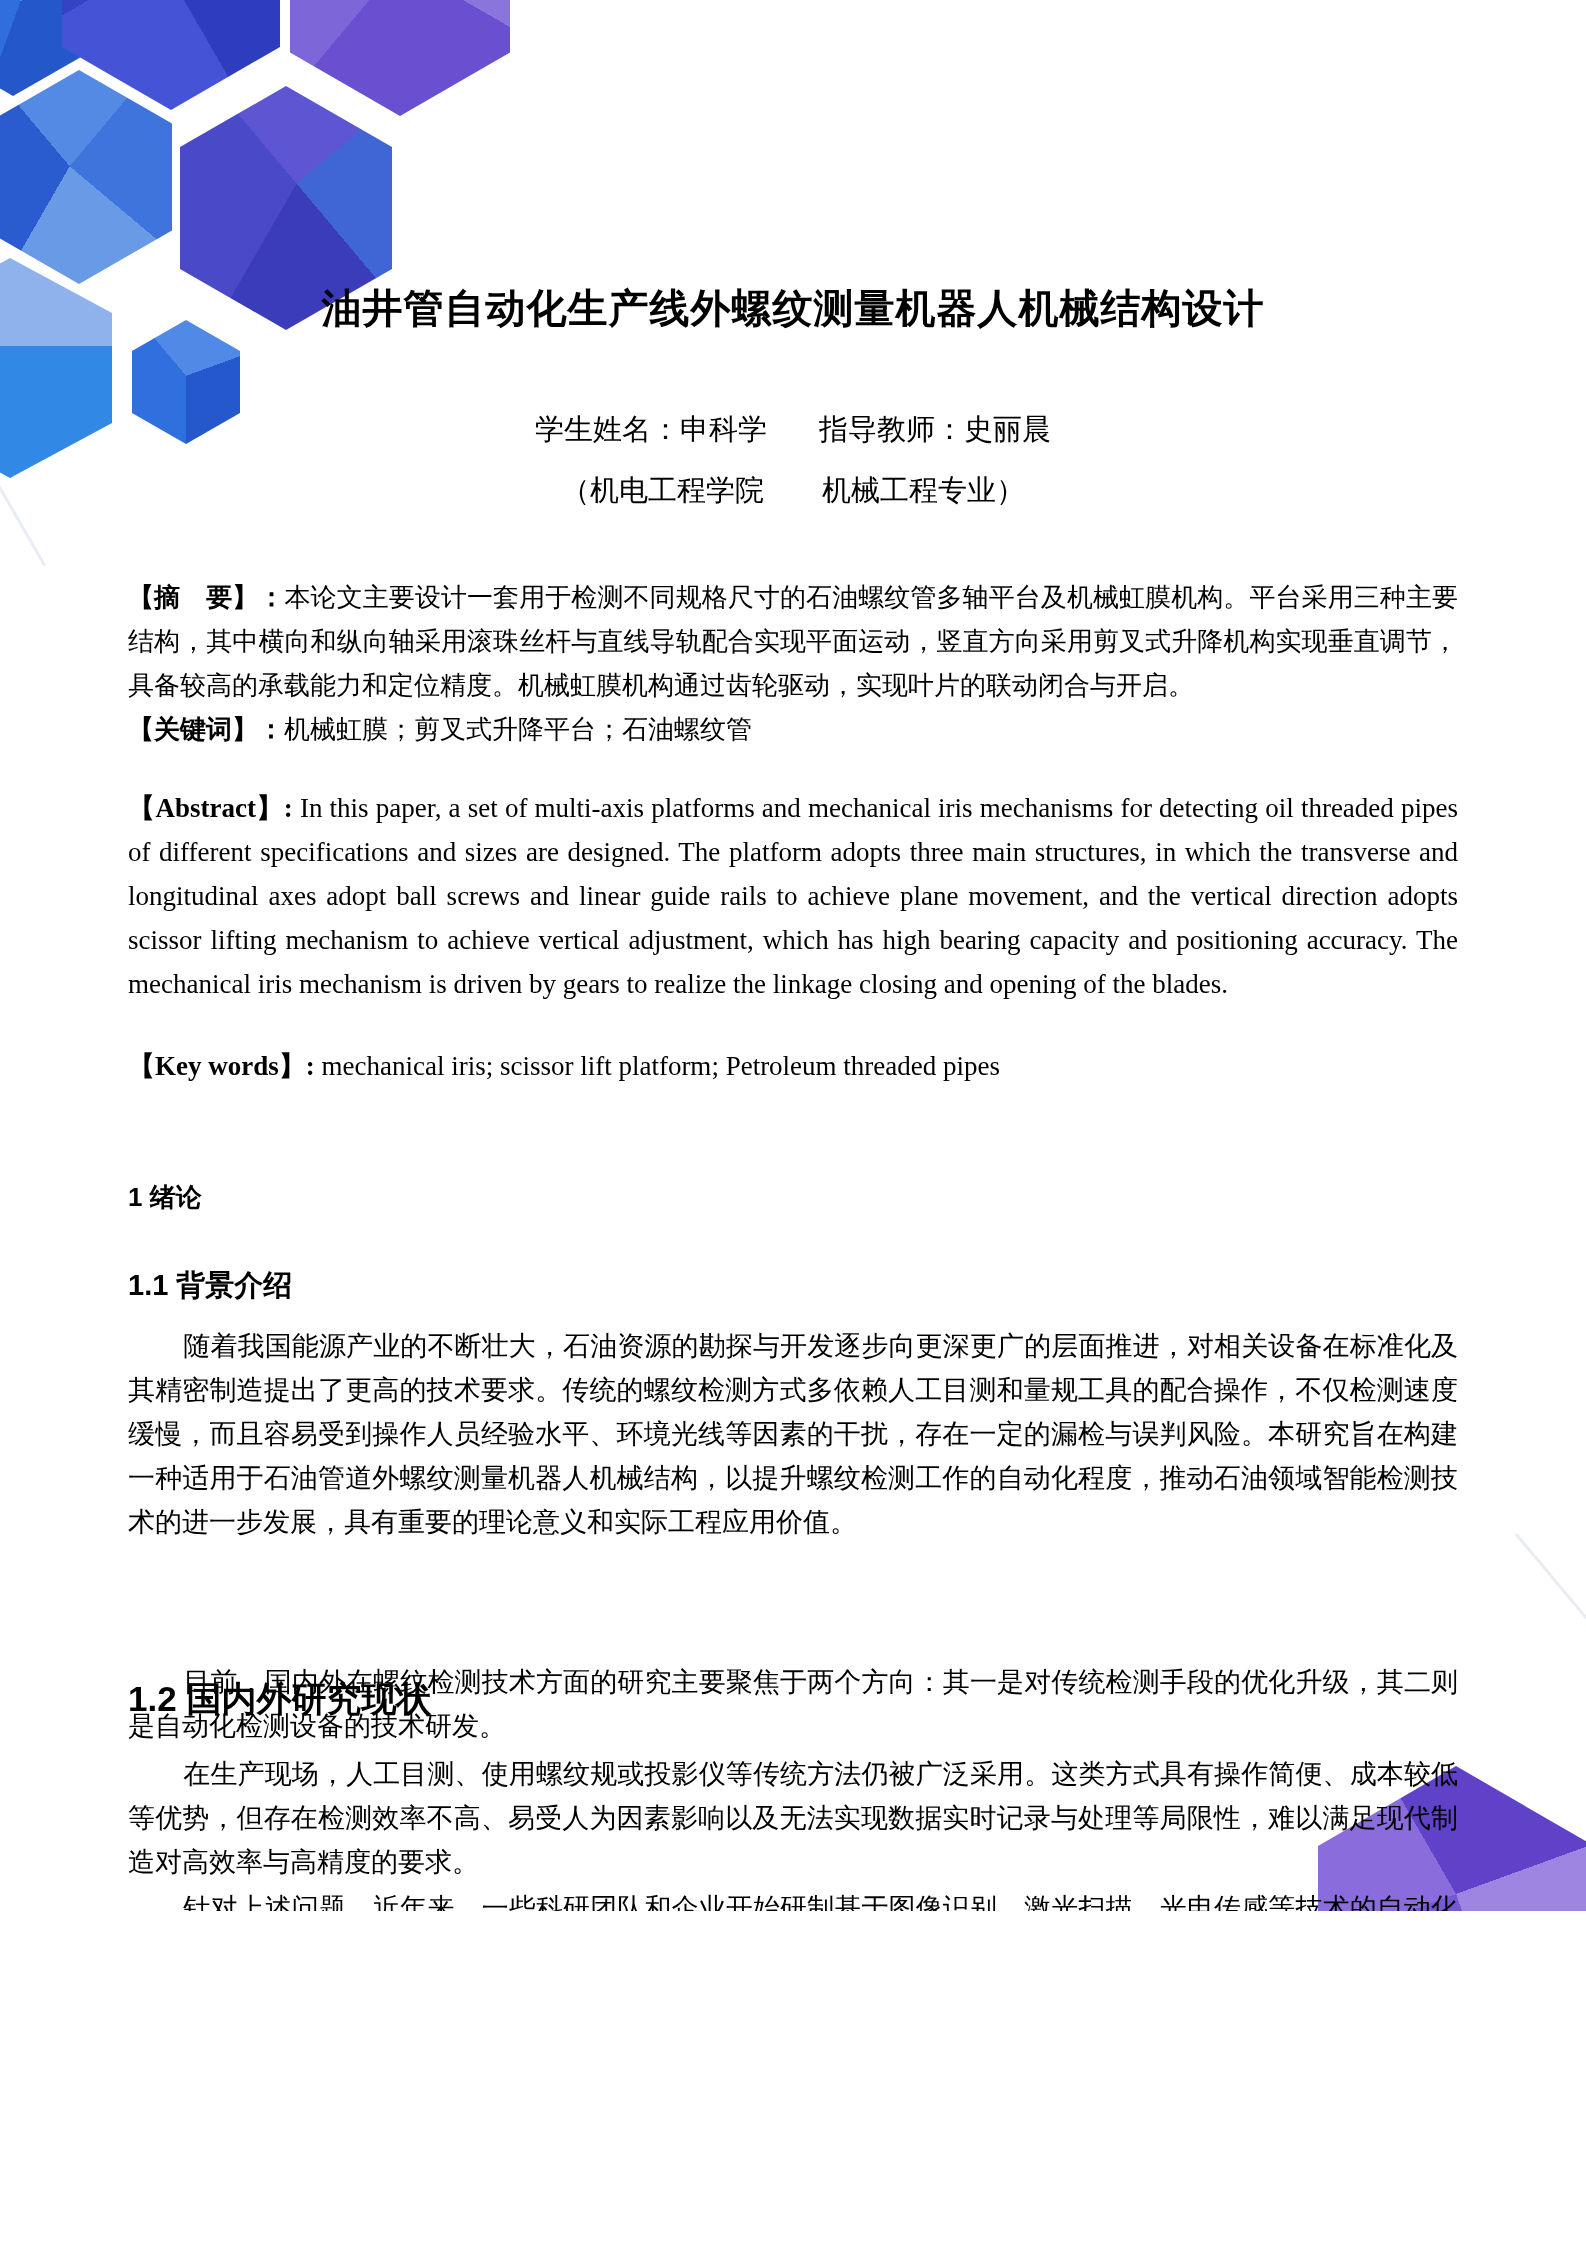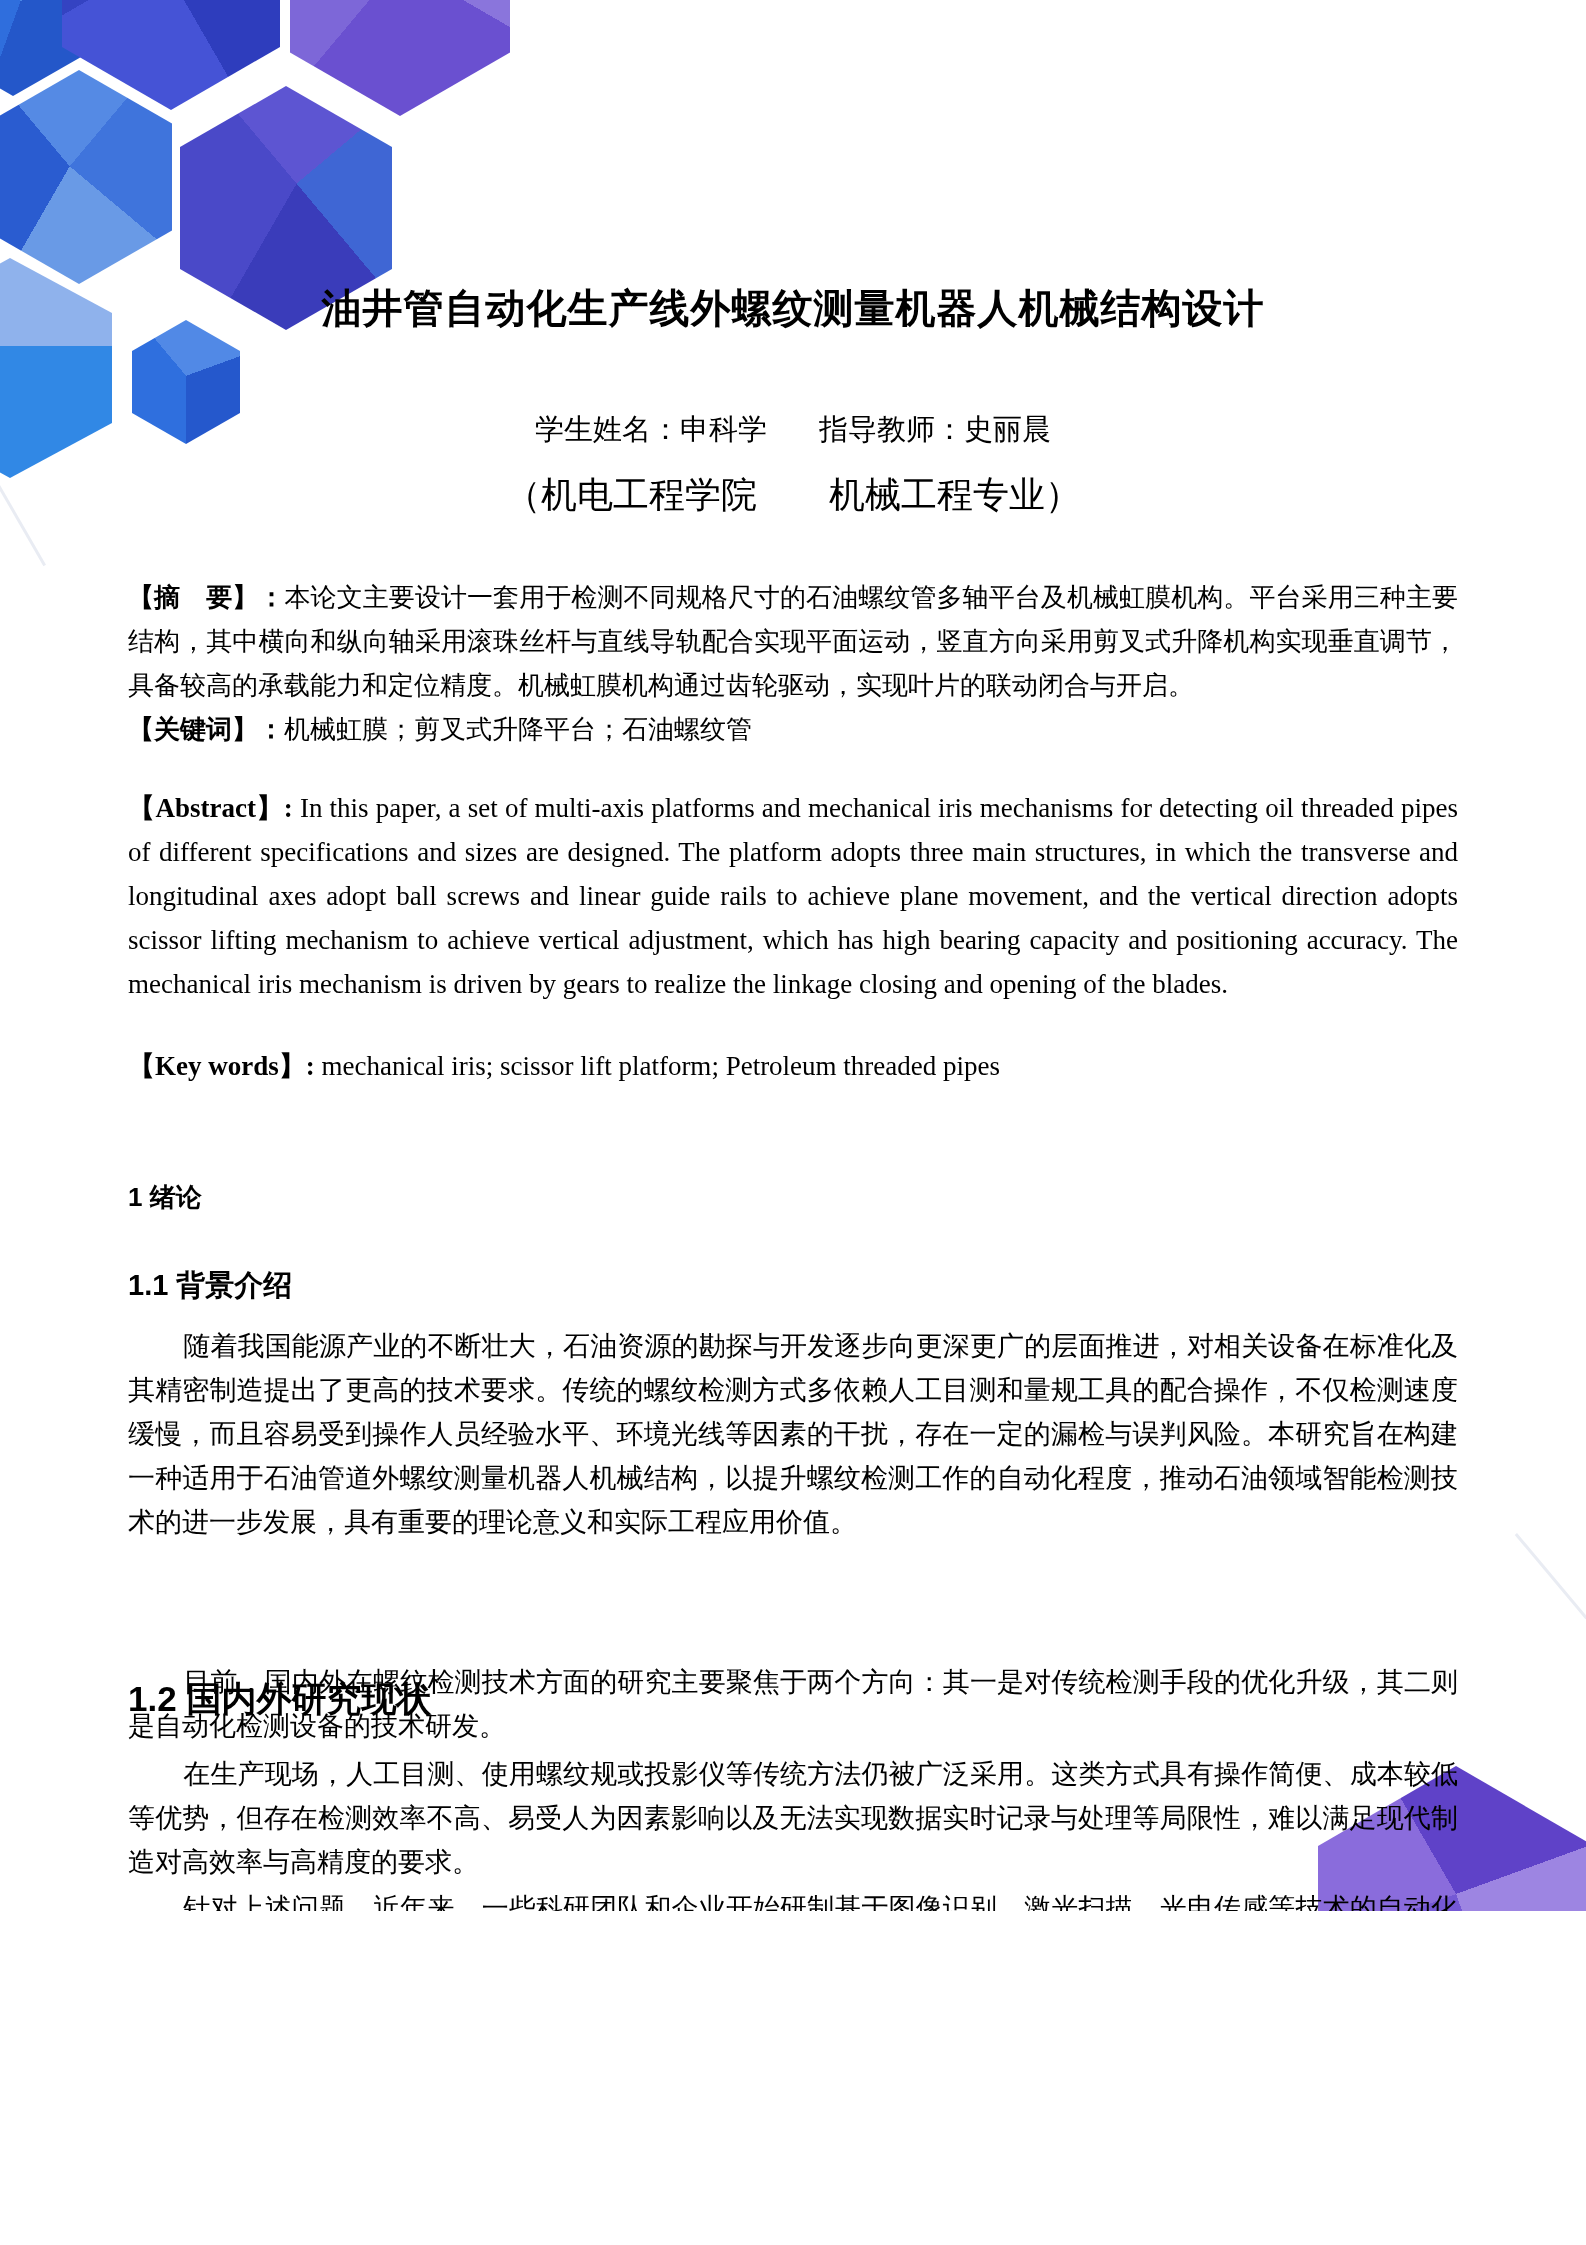--- a/index.html
+++ b/index.html
@@ -40,21 +40,21 @@
   .st1{left:0px;top:485px;width:92px;transform:rotate(60deg);}
   .st2{left:510px;top:1980px;width:280px;transform:rotate(69deg);}
   .st3{left:1517px;top:1533px;width:110px;transform:rotate(50deg);}
   
   .content{position:absolute;inset:0;z-index:2;}
   .blk{position:absolute;left:128px;width:1330px;margin:0;}
   .centered{position:absolute;left:0;right:0;text-align:center;margin:0;}
   .title{top:281px;font-family:"Liberation Sans","DejaVu Sans",sans-serif;
          font-weight:700;font-size:40px;letter-spacing:1px;}
   .byline{top:410px;font-size:29px;display:flex;justify-content:center;gap:52px;text-align:center;}
-  .affiliation{top:471px;font-size:36px;}
+  .affiliation{top:471px;font-size:29px;}
   .abs-cn{top:576px;font-size:26px;line-height:44px;text-align:justify;}
   .abs-cn p{margin:0;}
   .abs-en{top:786px;font-size:27px;line-height:44px;text-align:justify;}
   .abs-en p{margin:0;}
   .kw-en{top:1048px;font-size:27px;}
   .h-sec{font-family:"Liberation Sans","DejaVu Sans",sans-serif;font-weight:700;margin:0;}
   .pos-h1a{top:1180px;font-size:26px;}
   .pos-h11{top:1266px;font-size:29px;}
   .pos-h12{top:1676px;font-size:35px;}
   .pos-h2a{top:2056px;font-size:32px;}

